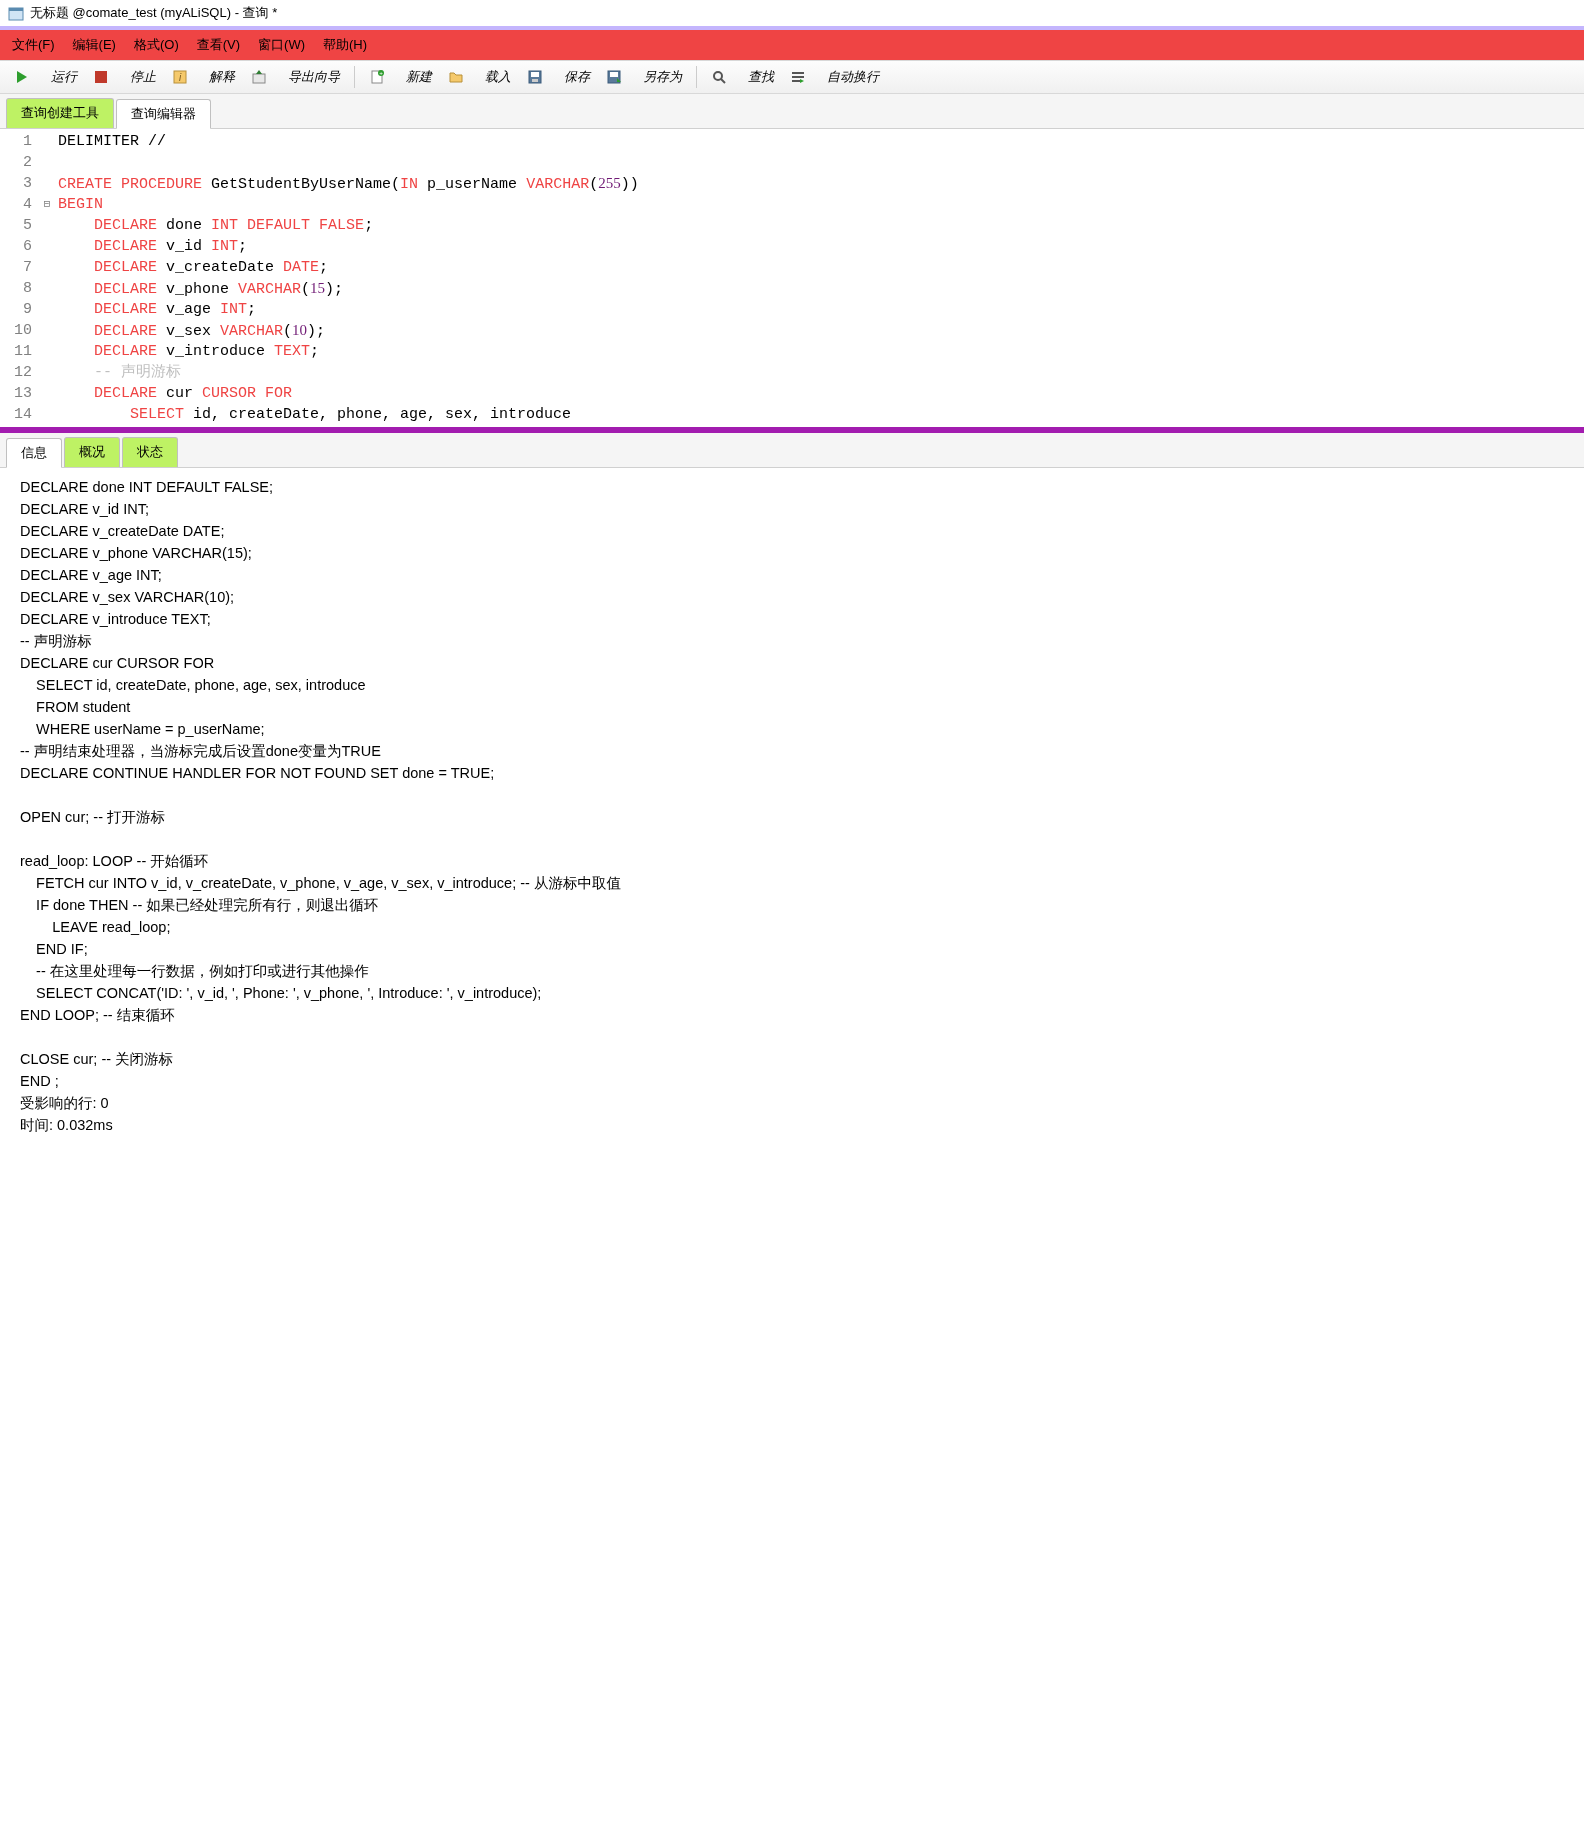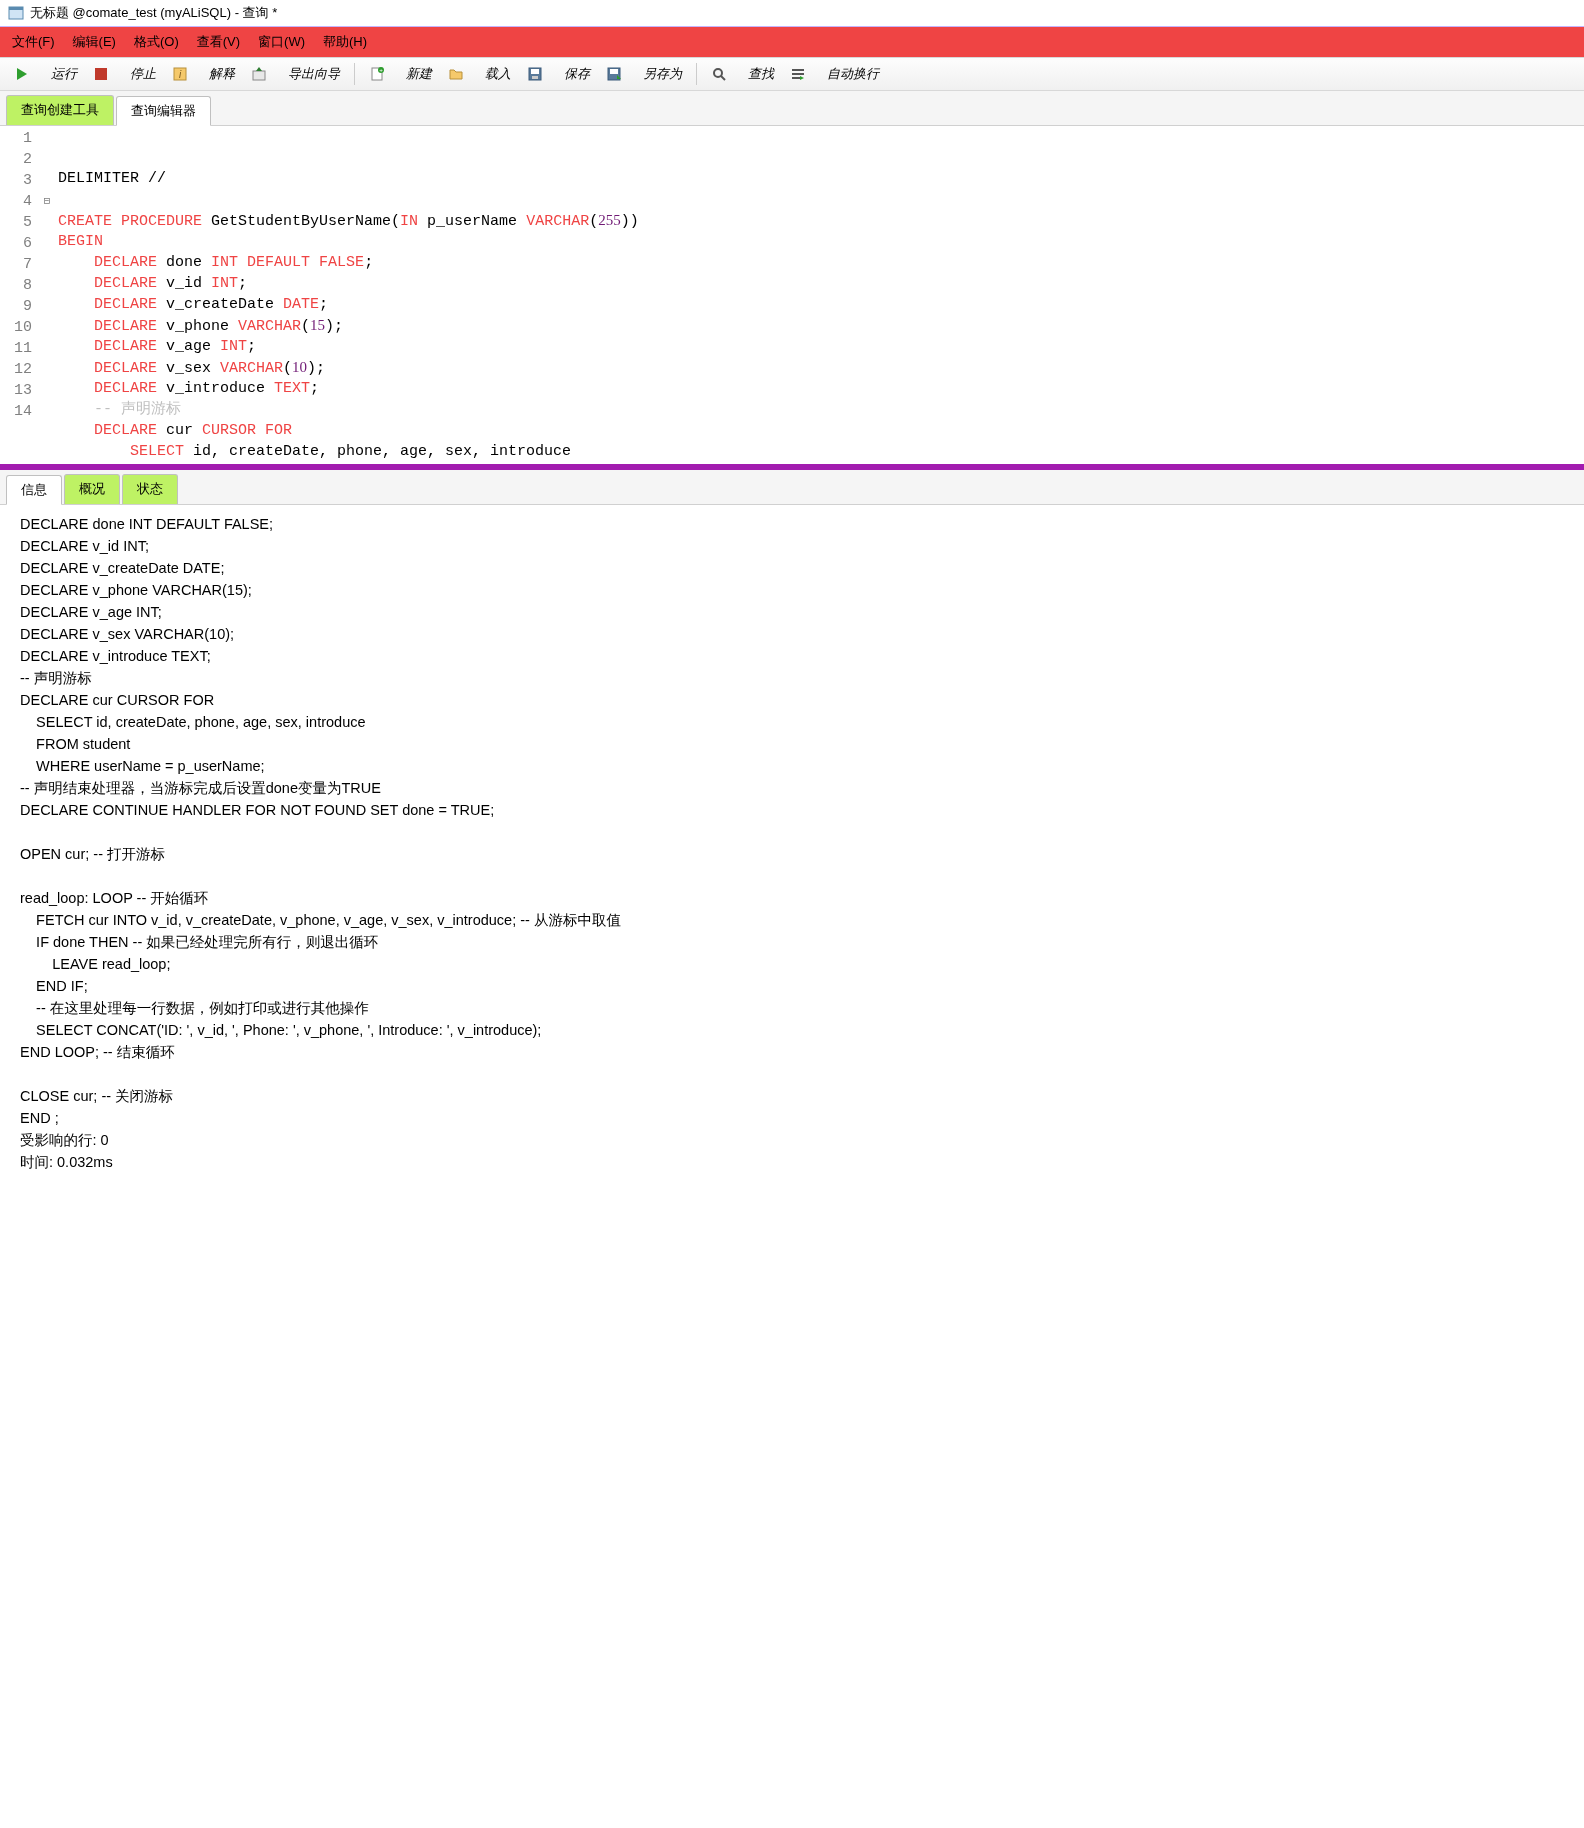--- a/index.html
+++ b/index.html
@@ -1,34 +1,34 @@
 <!DOCTYPE html>
 <html><head>
 <meta charset="utf-8">
 <style>
 * { margin: 0; padding: 0; box-sizing: border-box; }
 body { font-family: "Microsoft YaHei", "Segoe UI", sans-serif; font-size: 13px; background: #fff; color: #000; }
-.title-bar { background: #fff; padding: 4px 8px; display: flex; align-items: center; gap: 6px; border-bottom: 1px solid #c4b5fd; }
+.title-bar { background: #fff; padding: 4px 8px; display: flex; align-items: flex-end; gap: 6px; border-bottom: 4px solid #c4b5fd; }
 .title-bar .icon { width: 16px; height: 16px; }
 .title-text { font-size: 13px; }
 .menu-bar { display: flex; gap: 18px; padding: 6px 12px; background: #ef4444; }
 .menu-item { cursor: pointer; font-size: 13px; }
 .toolbar { display: flex; gap: 4px; padding: 4px 8px; background: linear-gradient(#fdfdfd,#f0f0f0); border-top: 1px solid #d8d8d8; border-bottom: 1px solid #d8d8d8; align-items: center; }
 .tb-btn { display: flex; align-items: center; gap: 21px; padding: 3px 6px; cursor: pointer; border-radius: 3px; font-size: 13px; font-style: italic; }
 .tb-sep { width: 1px; height: 22px; background: #ccc; margin: 0 4px; }
 .tb-icon { width: 16px; height: 16px; display: inline-block; }
 .tabs { display: flex; background: #f5f5f5; border-bottom: 1px solid #d0d0d0; padding-left: 6px; padding-top: 4px; }
 .tab { padding: 5px 14px; background: #bef264; border: 1px solid #c0c0c0; border-bottom: none; margin-right: 2px; font-size: 13px; cursor: pointer; border-radius: 3px 3px 0 0; }
 .tab.active { background: #fff; border-bottom: 1px solid #fff; position: relative; top: 1px; }
 .editor { display: flex; font-family: Consolas, "Courier New", monospace; font-size: 15px; line-height: 21px; background: #fff; }
 .gutter { text-align: right; color: #808080; padding: 2px 8px 2px 6px; user-select: none; min-width: 40px; }
 .gutter .ln { height: 21px; }
 .fold-col { width: 14px; padding-top: 2px; color: #808080; font-size: 11px; }
 .fold-col .ln { height: 21px; text-align: center; }
-.code { padding: 2px 4px; white-space: pre; margin-top: 40px; }
+.code { padding: 2px 4px; white-space: pre; }
 .code .ln { height: 21px; }
 .kw { color: #ef4444; }
 .num { color: #701a75; font-family: Liberation Serif, serif; }
 .cmt { color: #bfbfbf; }
 .bottom-tabs { display: flex; background: #f5f5f5; border-top: 6px solid #a21caf; border-bottom: 1px solid #d0d0d0; padding-left: 6px; padding-top: 4px; }
 .output { padding: 8px 20px; font-family: "Microsoft YaHei", "Segoe UI", sans-serif; font-size: 14.5px; line-height: 22px; white-space: pre; overflow: auto; }
 svg { display: block; }
 </style>
 </head>
 <body>

